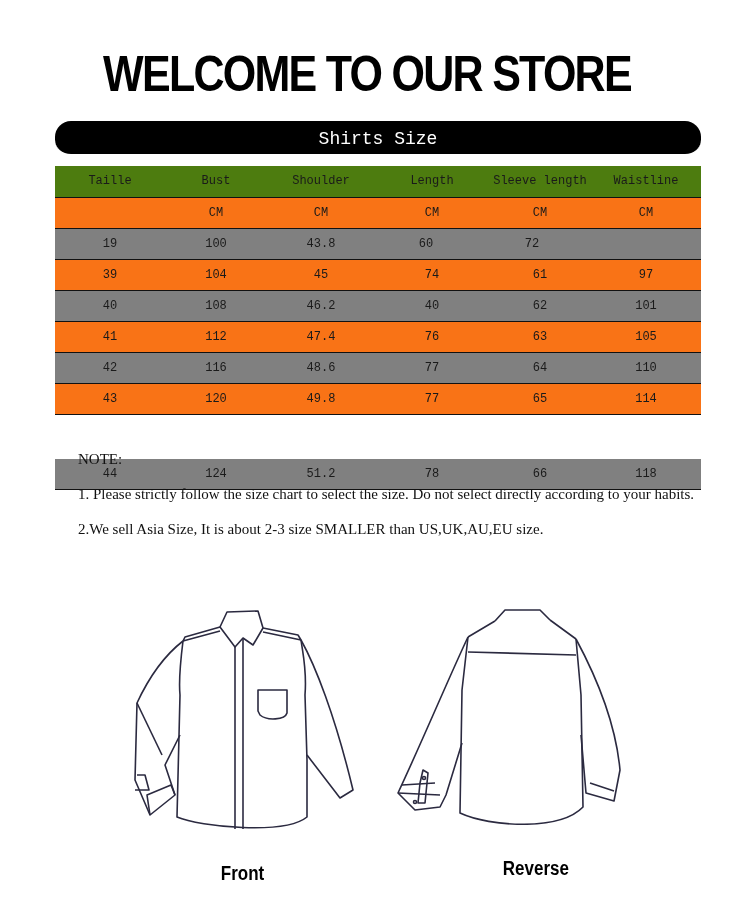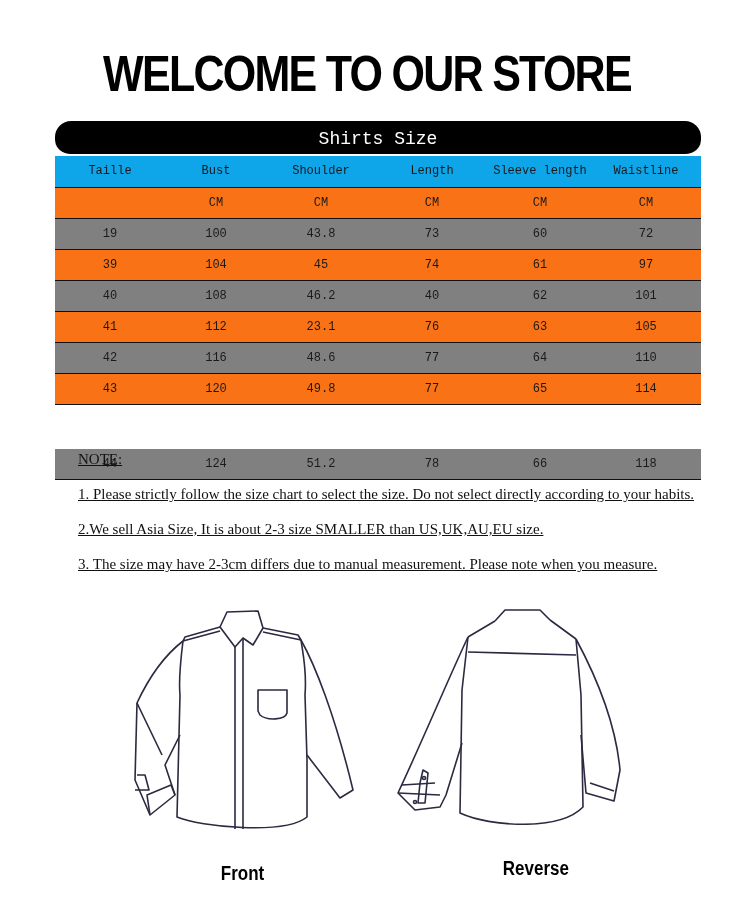--- a/index.html
+++ b/index.html
@@ -11,35 +11,35 @@
     line-height: 60px;
   }
   .table { position: absolute; left: 55px; top: 121px; width: 646px; }
   .t-title {
     height: 33px; background: #000; color: #fff; text-align: center;
     font-family: "Liberation Mono", monospace; font-size: 18px; line-height: 36px;
     border-bottom: 2px solid #fff;
     border-radius: 16px;
   }
   .row { display: flex; height: 30px; border-bottom: 1.5px solid #111; box-sizing: content-box; }
-  .row.hdr { background: #0ea5e9; height: 31px; }
+  .row.hdr { background: #4d7c0f; height: 31px; margin-top: 10px; }
   .row.tan { background: #f97316; }
   .row.dark { background: #808080; }
   .row:last-child { border-bottom: 1.5px solid #111; margin-top: 44px; }
   .cell {
     text-align: center; font-family: "Liberation Mono", monospace; font-size: 12px;
     line-height: 30px; color: #1a1a1a;
   }
   .c0 { width: 110px; }
   .c1 { width: 102px; margin-left: 0; }
   .c2 { width: 108px; }
   .c3 { width: 114px; }
   .c4 { width: 102px; }
   .c5 { width: 110px; }
-  .notes { position: absolute; left: 78px; top: 448px; font-family: "Liberation Serif", serif; font-size: 15px; color: #111; text-decoration: underline; }
+  .notes { position: absolute; left: 78px; top: 448px; font-family: "Liberation Serif", serif; font-size: 15px; color: #111; }
   .notes div { height: 35px; line-height: 22px; white-space: nowrap; }
   .shirt { position: absolute; }
   .label {
     position: absolute; font-family: "Liberation Sans", sans-serif; font-weight: bold;
     font-size: 20px; color: #000; transform: scaleX(0.85);
   }
 </style>
 </head>
 <body>
 
@@ -63,21 +63,20 @@
     <div class="cell c2">CM</div>
     <div class="cell c3">CM</div>
     <div class="cell c4">CM</div>
     <div class="cell c5">CM</div>
   </div>
 
   <div class="row dark">
     <div class="cell c0">19</div>
     <div class="cell c1">100</div>
     <div class="cell c2">43.8</div>
-    <div class="cell c3">73</div>
     <div class="cell c4">60</div>
     <div class="cell c5">72</div>
   </div>
   <div class="row tan">
     <div class="cell c0">39</div>
     <div class="cell c1">104</div>
     <div class="cell c2">45</div>
     <div class="cell c3">74</div>
     <div class="cell c4">61</div>
     <div class="cell c5">97</div>
@@ -86,21 +85,21 @@
     <div class="cell c0">40</div>
     <div class="cell c1">108</div>
     <div class="cell c2">46.2</div>
     <div class="cell c3">40</div>
     <div class="cell c4">62</div>
     <div class="cell c5">101</div>
   </div>
   <div class="row tan">
     <div class="cell c0">41</div>
     <div class="cell c1">112</div>
-    <div class="cell c2">23.1</div>
+    <div class="cell c2">47.4</div>
     <div class="cell c3">76</div>
     <div class="cell c4">63</div>
     <div class="cell c5">105</div>
   </div>
   <div class="row dark">
     <div class="cell c0">42</div>
     <div class="cell c1">116</div>
     <div class="cell c2">48.6</div>
     <div class="cell c3">77</div>
     <div class="cell c4">64</div>
@@ -121,21 +120,20 @@
     <div class="cell c3">78</div>
     <div class="cell c4">66</div>
     <div class="cell c5">118</div>
   </div>
 </div>
 
 <div class="notes">
   <div>NOTE:</div>
   <div>1. Please strictly follow the size chart to select the size. Do not select directly according to your habits.</div>
   <div>2.We sell Asia Size, It is about 2-3 size SMALLER than US,UK,AU,EU size.</div>
-  <div>3. The size may have 2-3cm differs due to manual measurement. Please note when you measure.</div>
 </div>
 
 <svg class="shirt" style="left:125px;top:595px" width="235" height="240" viewBox="0 0 235 240" fill="none" stroke="#2b2a40" stroke-width="1.6" stroke-linejoin="round">
 
   <path d="M95,32 L102,17 L133,16 L138,33 L128,50 L118,43 L110,52 Z"></path>
   <path d="M118,43 L118,48"></path>
 
   <path d="M95,32 L60,42 L58,46 L95,36"></path>
   <path d="M138,33 L173,40 L176,45 L138,37"></path>
 

